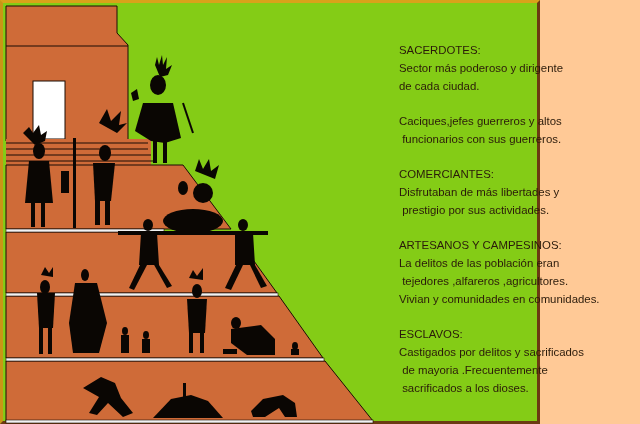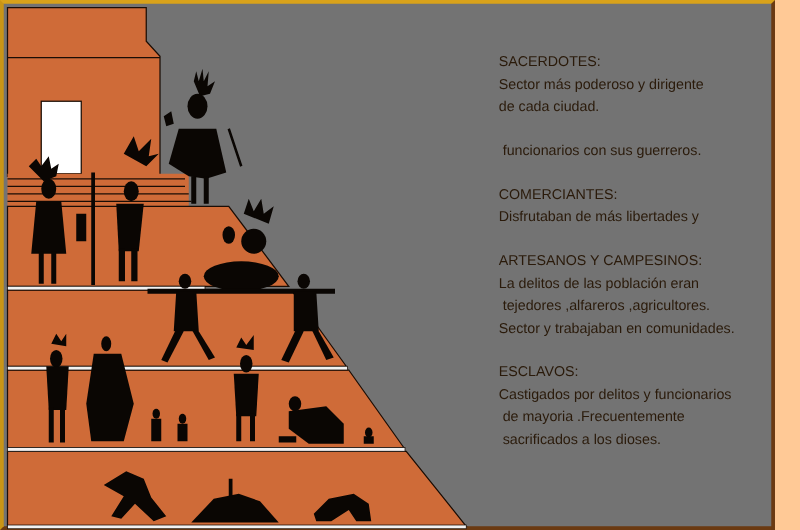--- a/index.html
+++ b/index.html
@@ -1,17 +1,17 @@
 <!DOCTYPE html>
 <html><head>
 <meta charset="utf-8">
 <style>
   html, body { margin:0; padding:0; }
   body { width:640px; height:424px; overflow:hidden; background:#ffc996; font-family:"Liberation Sans", sans-serif; }
-  #frame { position:relative; width:620px; height:424px; background:#737373; box-sizing:border-box;
+  #frame { position:relative; width:540px; height:424px; background:#84cc16; box-sizing:border-box;
     border-top:3px solid #d9a21a; border-left:3px solid #c99516; border-right:3px solid #6b3a12; border-bottom:3px solid #6b3a12; }
   #pyramid { position:absolute; left:0; top:0; width:400px; height:424px; }
   #legend { position:absolute; left:396px; top:38px; width:240px; color:#2a1a0a; font-size:11.4px; line-height:18px; }
   .section { margin-bottom:17px; }
   .section-title { text-transform:uppercase; letter-spacing:0; }
   .section-line { white-space:pre; }
 </style>
 </head>
 <body>
 
@@ -129,33 +129,35 @@
     </g>
   </svg>
 
   <div id="legend">
     <div class="section">
       <div class="section-title">SACERDOTES:</div>
       <div class="section-line">Sector más poderoso y dirigente</div>
       <div class="section-line">de cada ciudad.</div>
     </div>
     <div class="section">
+      <div class="section-line">Caciques,jefes guerreros y altos</div>
       <div class="section-line"> funcionarios con sus guerreros.</div>
     </div>
     <div class="section">
       <div class="section-title">COMERCIANTES:</div>
       <div class="section-line">Disfrutaban de más libertades y</div>
+      <div class="section-line"> prestigio por sus actividades.</div>
     </div>
     <div class="section">
       <div class="section-title">ARTESANOS Y CAMPESINOS:</div>
       <div class="section-line">La delitos de las población eran</div>
       <div class="section-line"> tejedores ,alfareros ,agricultores.</div>
-      <div class="section-line">Sector y trabajaban en comunidades.</div>
+      <div class="section-line">Vivian y comunidades en comunidades.</div>
     </div>
     <div class="section">
       <div class="section-title">ESCLAVOS:</div>
-      <div class="section-line">Castigados por delitos y funcionarios</div>
+      <div class="section-line">Castigados por delitos y sacrificados</div>
       <div class="section-line"> de mayoria .Frecuentemente</div>
       <div class="section-line"> sacrificados a los dioses.</div>
     </div>
   </div>
 
 </div>
 
 </body></html>

